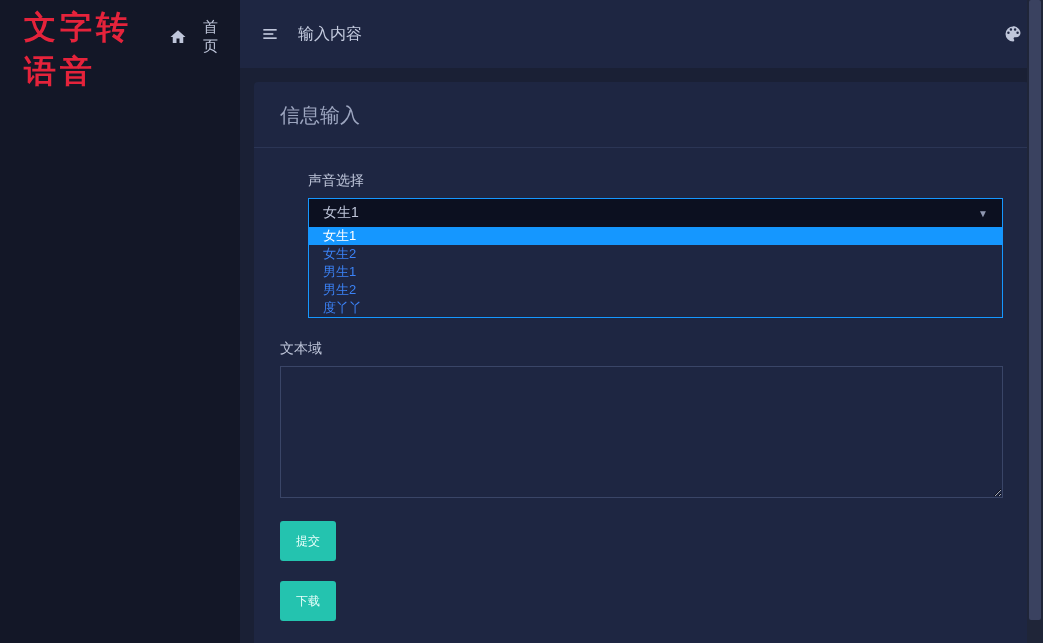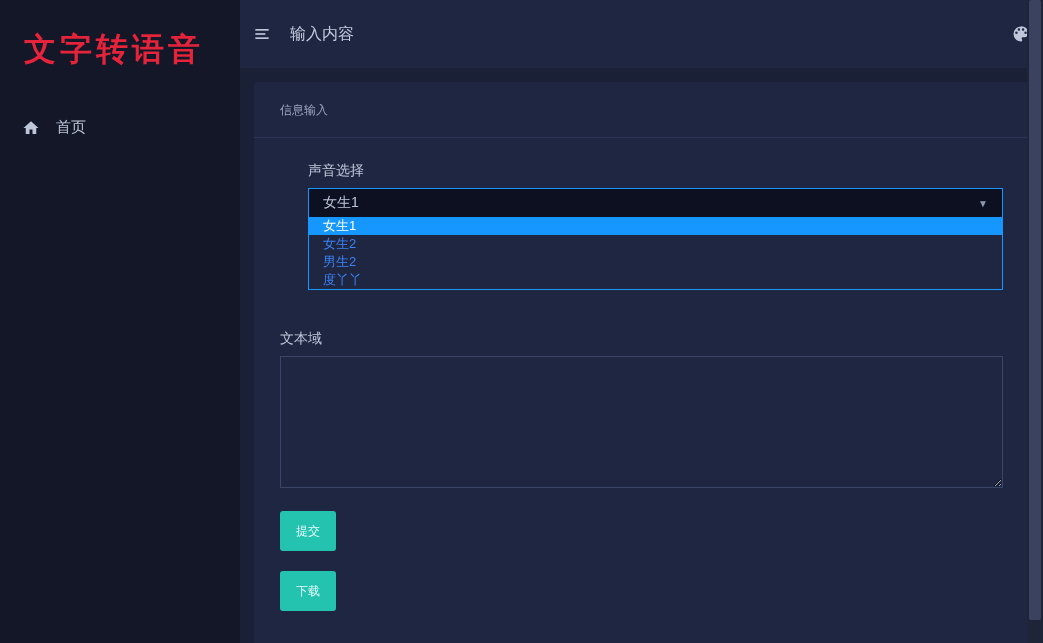--- a/index.html
+++ b/index.html
@@ -17,21 +17,21 @@
     display: flex;
     background: #1a2035;
     position: relative;
   }
   
   .sidebar {
     width: 240px;
     background: #131727;
     flex-shrink: 0;
     display: flex;
-    flex-direction: column;
+    flex-direction: row;
   }
   .logo {
     height: 100px;
     display: flex;
     align-items: center;
     padding-left: 24px;
   }
   .logo-text {
     font-size: 32px;
     font-weight: 900;
@@ -57,21 +57,21 @@
     flex: 1;
     display: flex;
     flex-direction: column;
     min-width: 0;
   }
   .topbar {
     height: 68px;
     background: #1e2642;
     display: flex;
     align-items: center;
-    padding: 0 12px;
+    padding: 0 20px;
     gap: 18px;
   }
   .hamburger svg { display: block; }
   .topbar-title {
     color: #c6cde0;
     font-size: 16px;
   }
   .topbar-spacer { flex: 1; }
   .theme-btn svg { display: block; }
   .content {
@@ -81,21 +81,21 @@
   }
   .card {
     background: #1e2642;
     border-radius: 4px;
     min-height: 560px;
   }
   .card-header {
     padding: 20px 26px 18px;
     border-bottom: 1px solid #2b3555;
     color: #9da6c0;
-    font-size: 12px;
+    font-size: 20px;
   }
   .card-body {
     padding: 24px 26px 30px;
   }
   .field { margin-bottom: 20px; position: relative; margin-left: 28px; }
   .field-label {
     display: block;
     margin-bottom: 8px;
     color: #bfc6da;
     font-size: 14px;
@@ -229,20 +229,21 @@
             <label class="field-label">声音选择</label>
 
             <div class="select-display">
               <span>女生1</span>
               <span class="select-arrow">▼</span>
             </div>
 
             <div class="select-dropdown">
               <div class="select-option selected">女生1</div>
               <div class="select-option">女生2</div>
+              <div class="select-option">男生1</div>
               <div class="select-option">男生2</div>
               <div class="select-option">度丫丫</div>
             </div>
           </div>
 
           <div class="field2 textarea-label-row">
             <label class="field-label">文本域</label>
             <textarea class="text-area" value="" style=""></textarea>
           </div>
 

